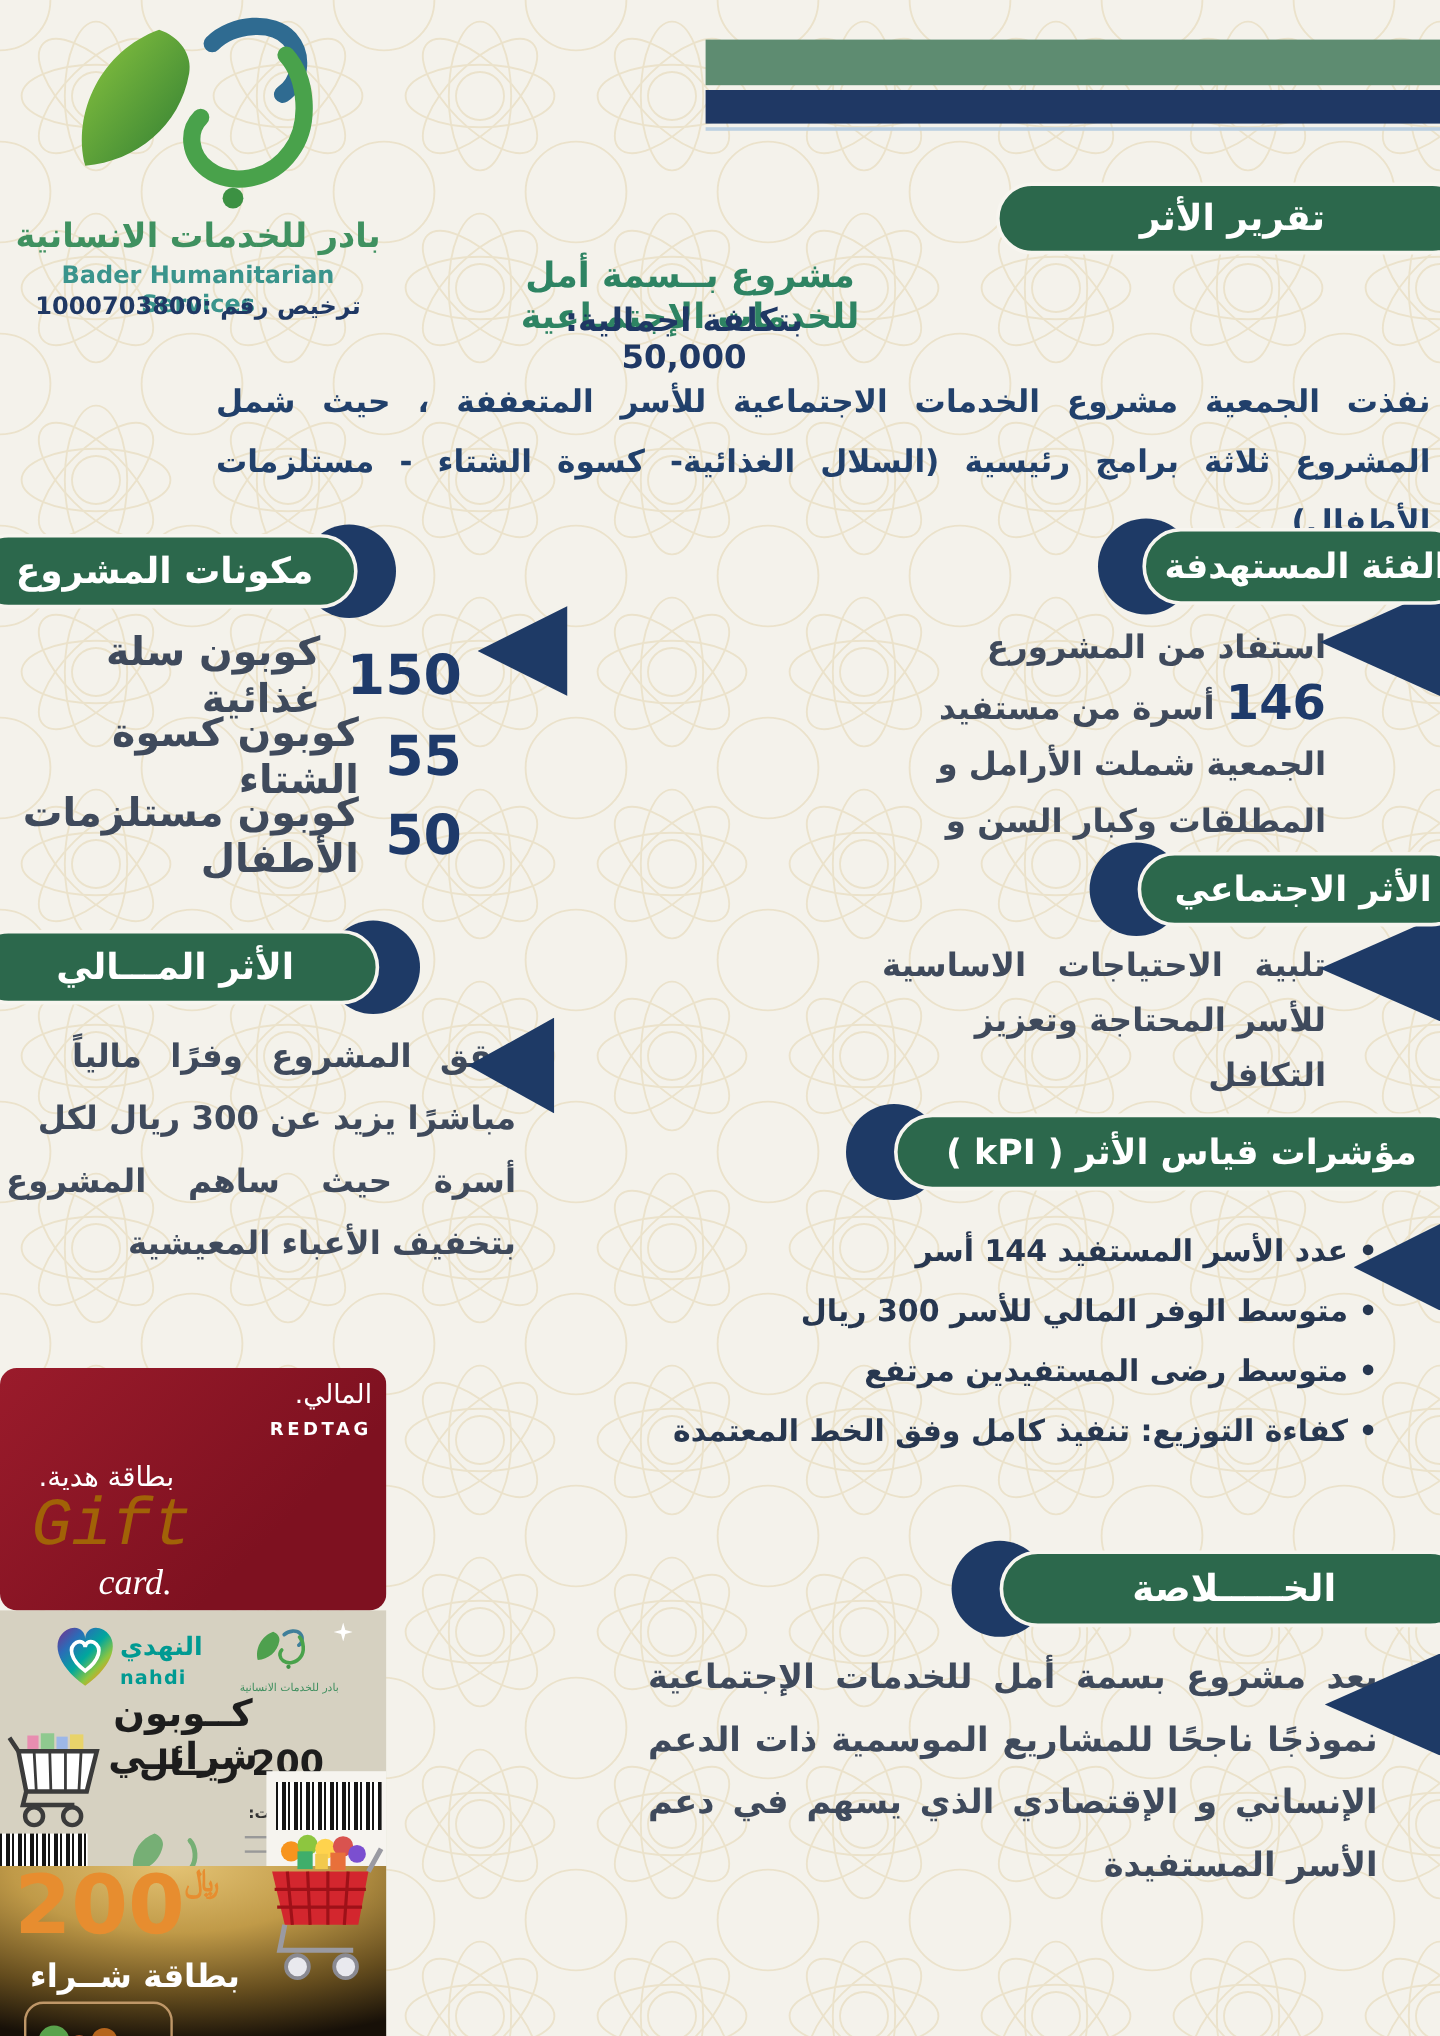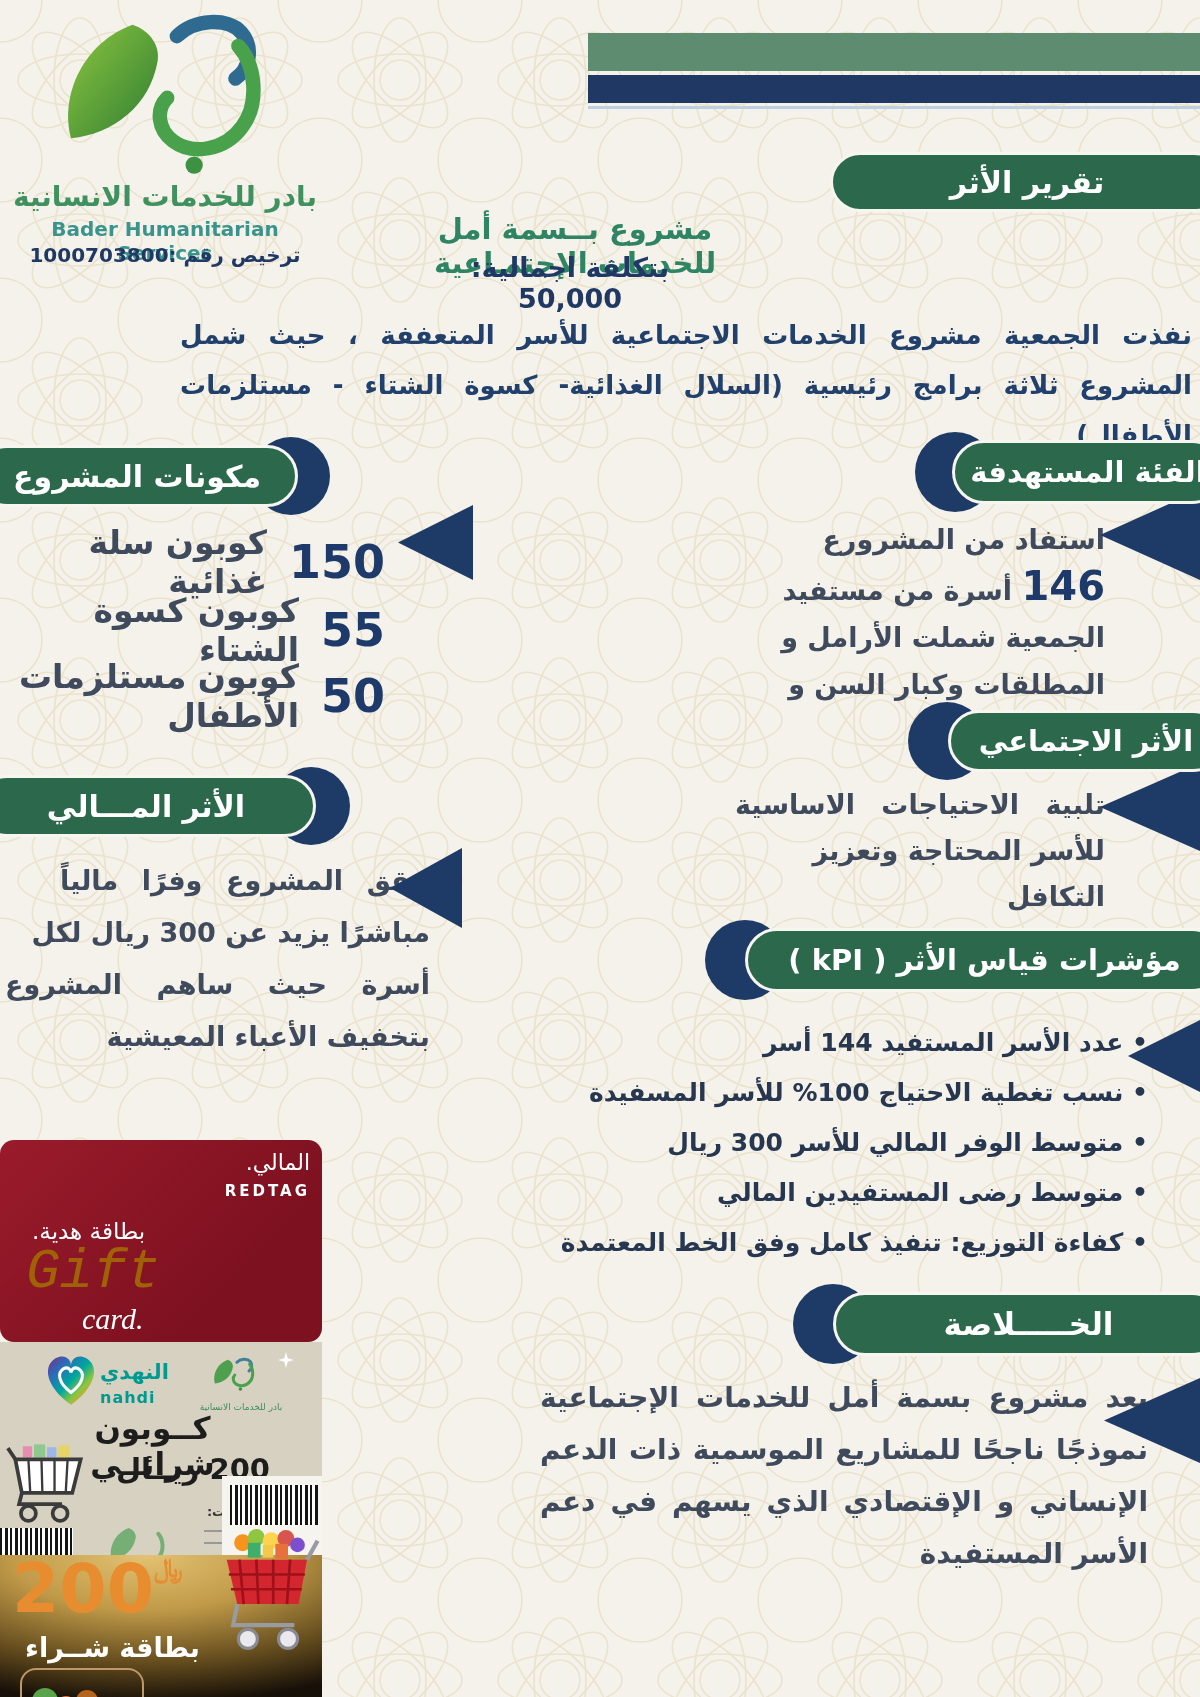--- a/index.html
+++ b/index.html
@@ -197,23 +197,22 @@
     <div class="just">تلبية الاحتياجات الاساسية</div>
     <div class="tr">للأسر المحتاجة وتعزيز التكافل</div>
     <div class="tr">الاجتماعي</div>
   </div>
   <div class="arrow-l soc-arrow"></div>
 
   <div class="crescent kpi-crescent"></div>
   <div class="pill kpi-pill rtl">مؤشرات قياس الأثر ( kPI )</div>
   <div class="abs kpi-list rtl tr">
     <div class="kpi-b">عدد الأسر المستفيد 144 أسر</div>
-    <div class="kpi-b">نسب تغطية الاحتياج 100% للأسر المسفيدة</div>
     <div class="kpi-b">متوسط الوفر المالي للأسر 300 ريال</div>
-    <div class="kpi-b">متوسط رضى المستفيدين المالي</div>
+    <div class="kpi-b">متوسط رضى المستفيدين مرتفع</div>
     <div class="kpi-b">كفاءة التوزيع: تنفيذ كامل وفق الخط المعتمدة</div>
   </div>
   <div class="arrow-l kpi-arrow"></div>
 
   <div class="crescent sum-crescent"></div>
   <div class="pill sum-pill rtl">الخـــــلاصة</div>
   <div class="abs sum-text rtl gray-text">
     <div class="just">يعد مشروع بسمة أمل للخدمات الإجتماعية</div>
     <div class="just">نموذجًا ناجحًا للمشاريع الموسمية ذات الدعم</div>
     <div class="just">الإنساني و الإقتصادي الذي يسهم في دعم</div>

